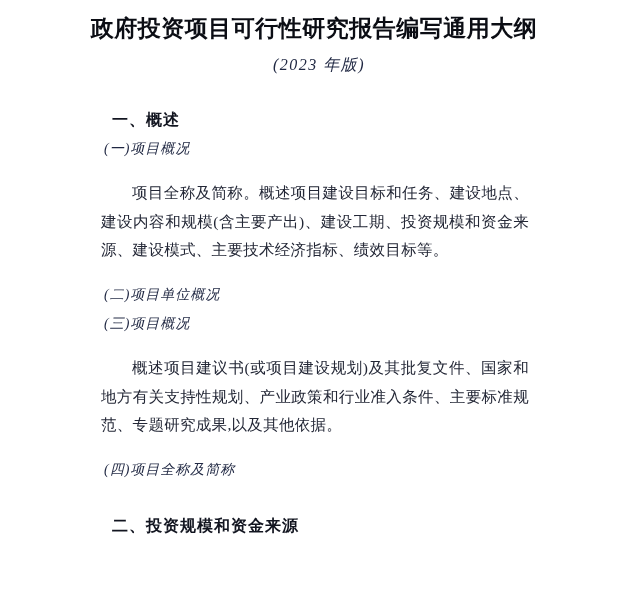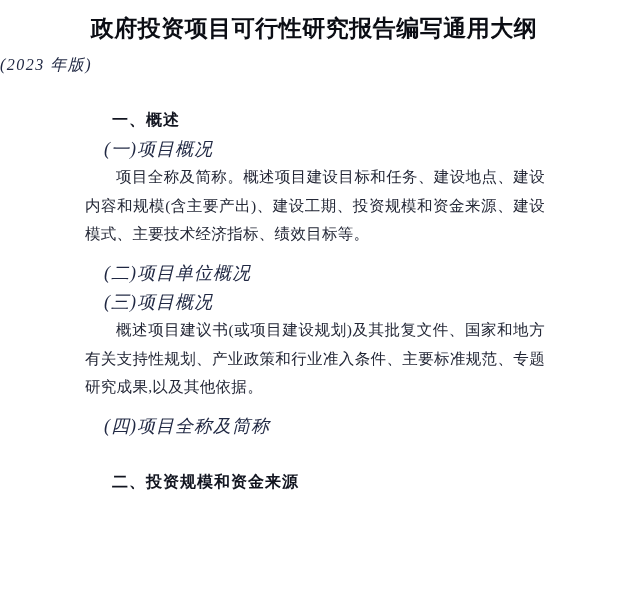--- a/index.html
+++ b/index.html
@@ -23,53 +23,54 @@
     text-align: center;
     font-family: "Liberation Sans", "DejaVu Sans", sans-serif;
     font-weight: 700;
     font-size: 23px;
     letter-spacing: 0.5px;
     color: #0b0d14;
   }
   .doc-subtitle {
     margin-top: 12px;
     line-height: 20px;
-    text-align: left;
+    text-align: center;
     font-size: 16px;
     font-style: italic;
     letter-spacing: 1.5px;
     color: #1f2742;
+    padding-left: 10px;
   }
   .content {
     margin: 31px 83px 0 85px;
     font-size: 15.5px;
     line-height: 28.6px;
     text-align: justify;
     text-justify: inter-character;
   }
   .sec-h1 {
     font-family: "Liberation Sans", "DejaVu Sans", sans-serif;
     font-weight: 700;
     font-size: 16px;
     letter-spacing: 1px;
     color: #121520;
     padding-left: 27px;
     text-align: left;
     margin-top: 27px;
   }
   .sec-h2 {
     font-style: italic;
-    font-size: 18px;
+    font-size: 14px;
     letter-spacing: 1px;
     color: #1f2742;
     padding-left: 19px;
     text-align: left;
   }
   .body-para {
-    margin: 0;
+    margin: 16px;
     text-indent: 2em;
     letter-spacing: 0.3px;
     color: #232736;
   }
   
   .body-para + .sec-h2 { margin-top: 10px; }
 </style>
 </head>
 <body>
 

